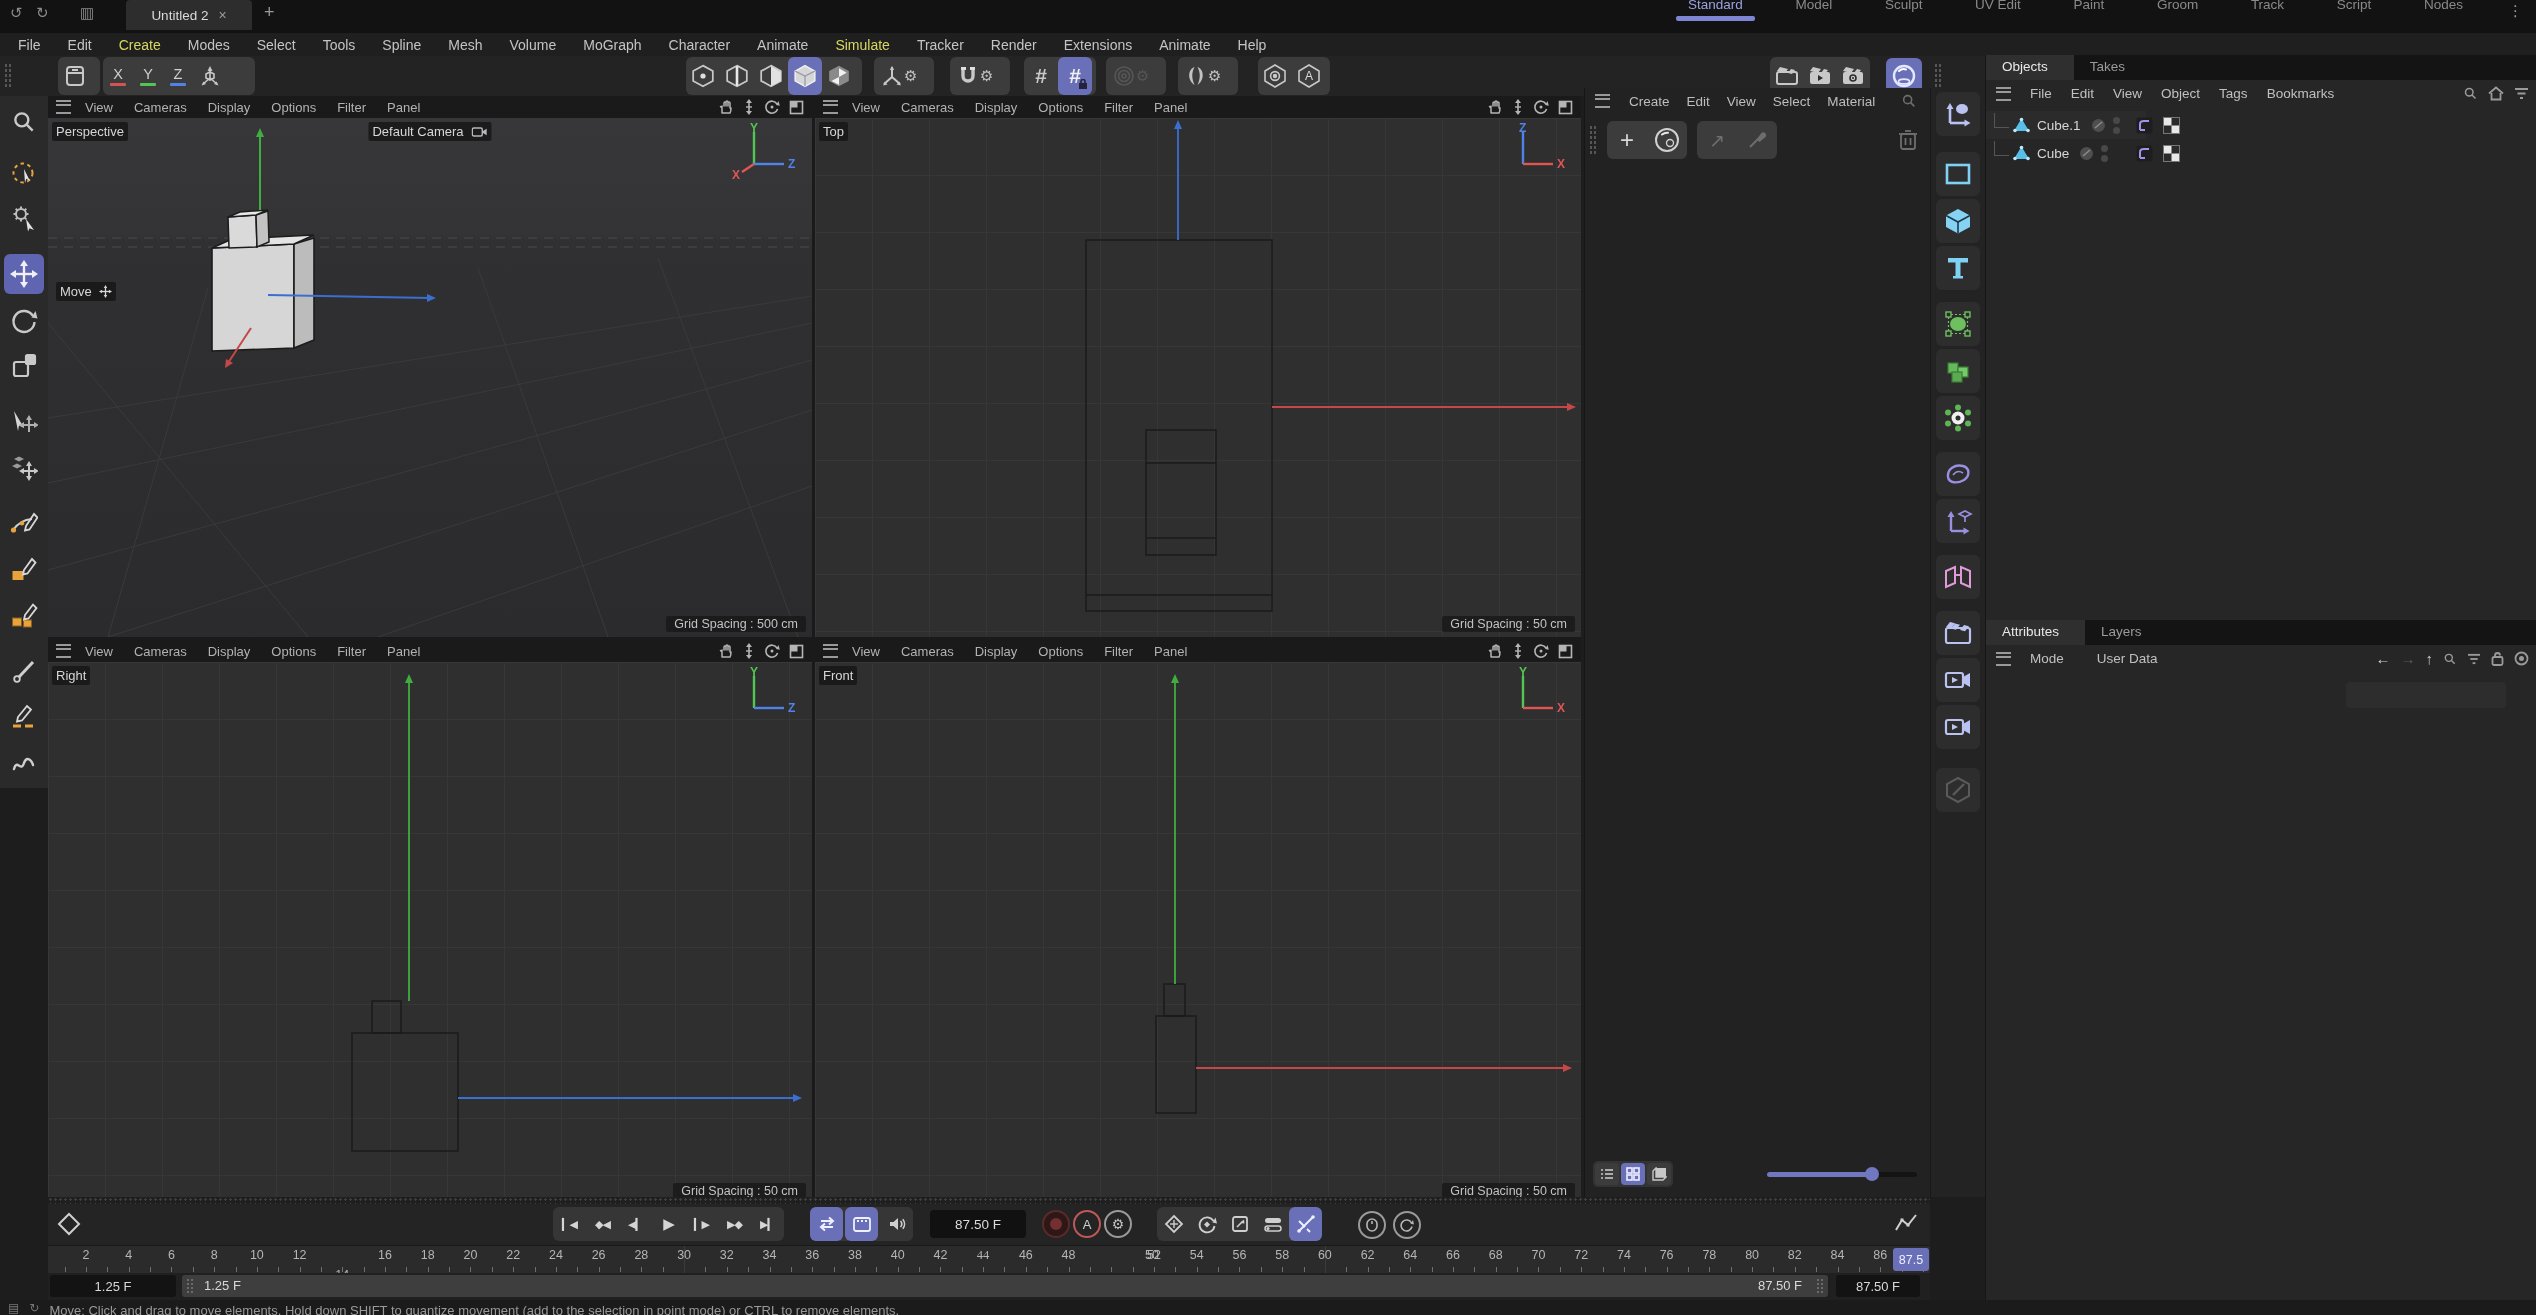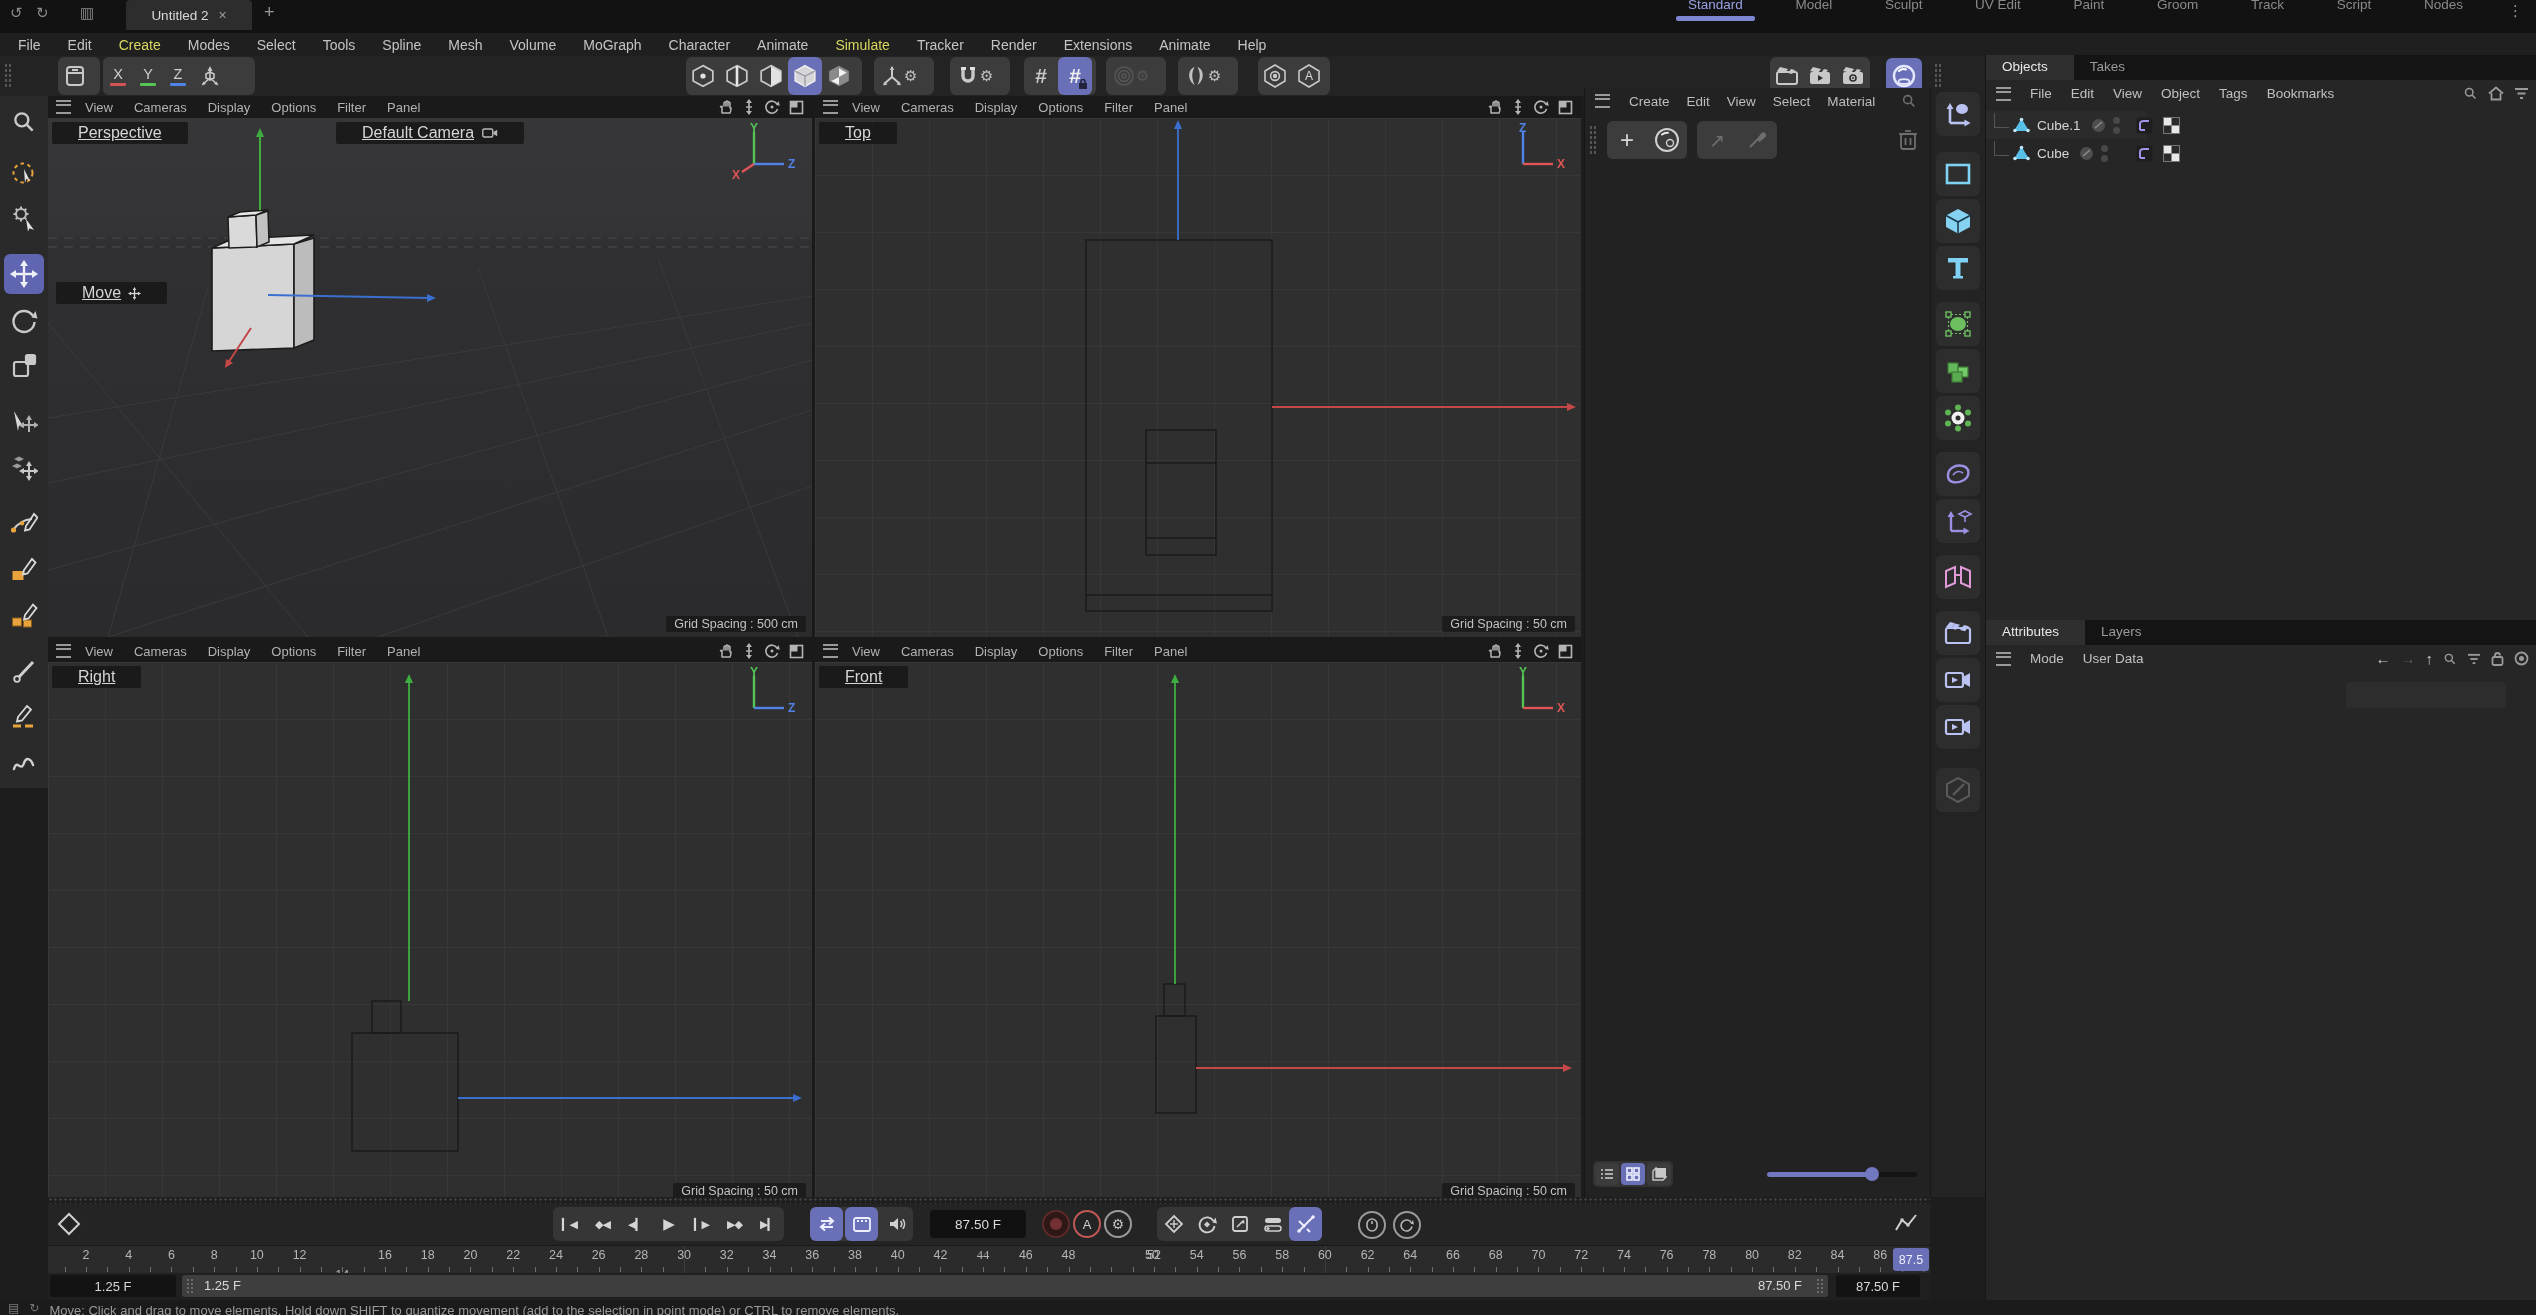--- a/index.html
+++ b/index.html
@@ -55,21 +55,21 @@
   .vp-burger{width:15px;height:10px;border-top:2px solid #9a9a9a;border-bottom:2px solid #9a9a9a;margin-right:14px;}
   .vp-burger::after{content:"";display:block;height:2px;background:#9a9a9a;margin-top:2px;}
   .vp-menus{display:flex;gap:21px;}
   .vp-menus .menu-item{font-size:13px;color:#b2b2b2;}
   .vp-nav{margin-left:auto;display:flex;gap:9px;align-items:center;}
   .vp-canvas{position:absolute;left:0;top:22px;right:0;bottom:0;background:#2f2f2f;}
   .vp-canvas.ortho{background-color:#2f2f2f;
     background-image:linear-gradient(#373737 1px,transparent 1px),linear-gradient(90deg,#373737 1px,transparent 1px);
     background-size:57px 57px;}
   .vp-canvas.persp{background:linear-gradient(#37373a 0%,#343436 22%,#303032 24%,#2b2b2d 100%);}
-  .vp-badge{position:absolute;background:rgba(22,22,22,.85);color:#d6d6d6;font-size:16px;padding:2px 26px;border-radius:2px;white-space:nowrap;text-decoration:underline;}
+  .vp-badge{position:absolute;background:rgba(22,22,22,.85);color:#d6d6d6;font-size:13px;padding:2px 4px;border-radius:2px;white-space:nowrap;}
   .grid-badge{position:absolute;right:6px;bottom:5px;background:rgba(24,24,24,.8);color:#c2c2c2;font-size:12.5px;padding:1px 8px;border-radius:2px;}
   .gizmo{position:absolute;top:4px;right:14px;}
 
   
   #materials{left:1584px;top:88px;width:346px;height:1109px;background:#222;border-left:1px solid #161616;}
   .mat-menu{height:26px;display:flex;align-items:center;gap:17px;padding-left:10px;}
   .mat-menu .menu-item{font-size:13.5px;color:#bdbdbd;}
   .mat-toolbar{position:absolute;left:0;top:30px;width:346px;height:44px;display:flex;align-items:center;gap:10px;padding-left:4px;box-sizing:border-box;}
   .mt-group{height:38px;background:#3c3c3c;border-radius:6px;display:flex;align-items:center;}
   .mt-slot{width:40px;height:38px;display:flex;align-items:center;justify-content:center;}
@@ -1076,21 +1076,21 @@
     </div>
 </div>
 
 <div id="attributes-panel" class="abs rpanel">
   <div class="ptabs">
       <span class="ptab active">Attributes</span>
       <span class="ptab">Layers</span>
     </div>
   <div class="pmenu">
     <div class="vp-burger" style="margin-right:0;"></div>
-    <div class="flex" style="gap:19px;">
+    <div class="flex" style="gap:33px;">
         <span class="menu-item">Mode</span>
         <span class="menu-item">User Data</span>
       </div>
     <div class="pmenu-icons">
       <span class="arrow-glyph" style="color:#d0d0d0;">←</span>
       <span class="arrow-glyph" style="color:#5c5c5c;">→</span>
       <span class="arrow-glyph" style="color:#c8c8c8;">↑</span>
       <svg width="14" height="14" viewBox="0 0 24 24" fill="none" stroke="#9a9a9a" stroke-width="2.4">
           <circle cx="10" cy="10" r="6"></circle>
           <line x1="14.5" y1="14.5" x2="20" y2="20"></line>

